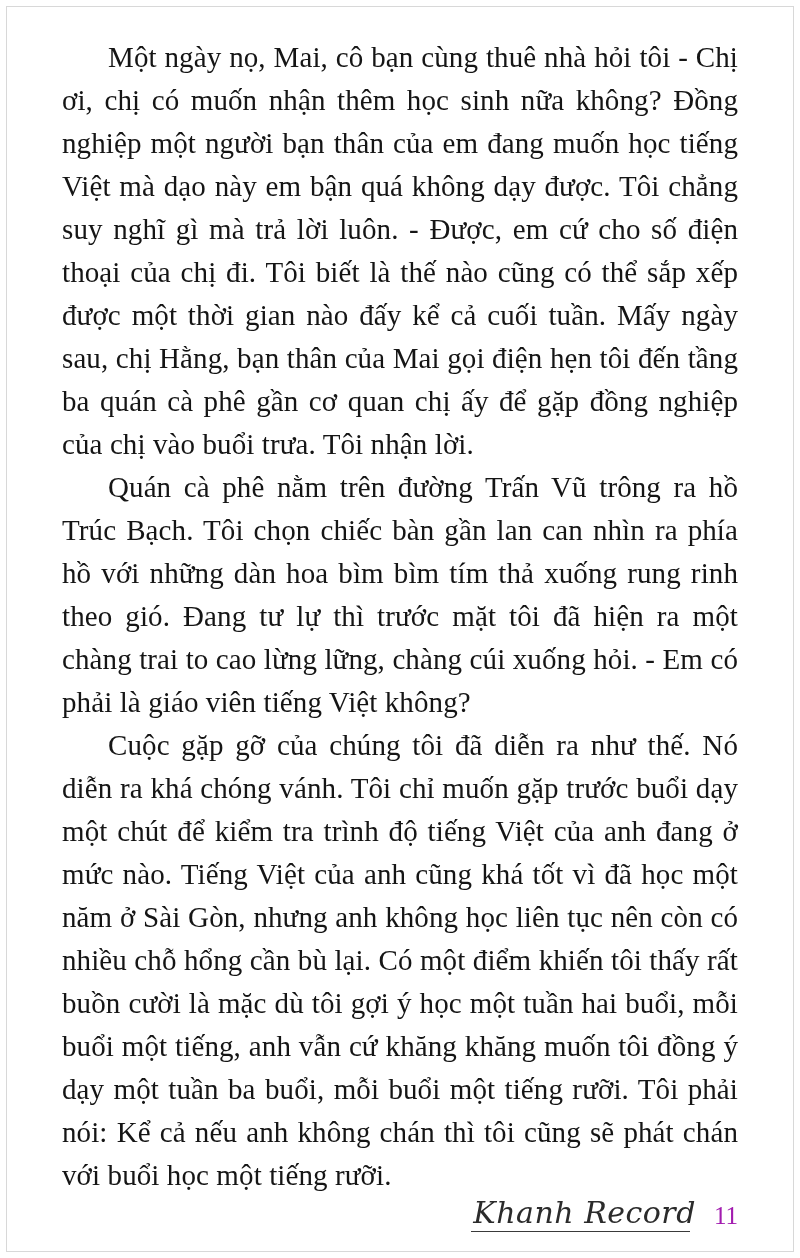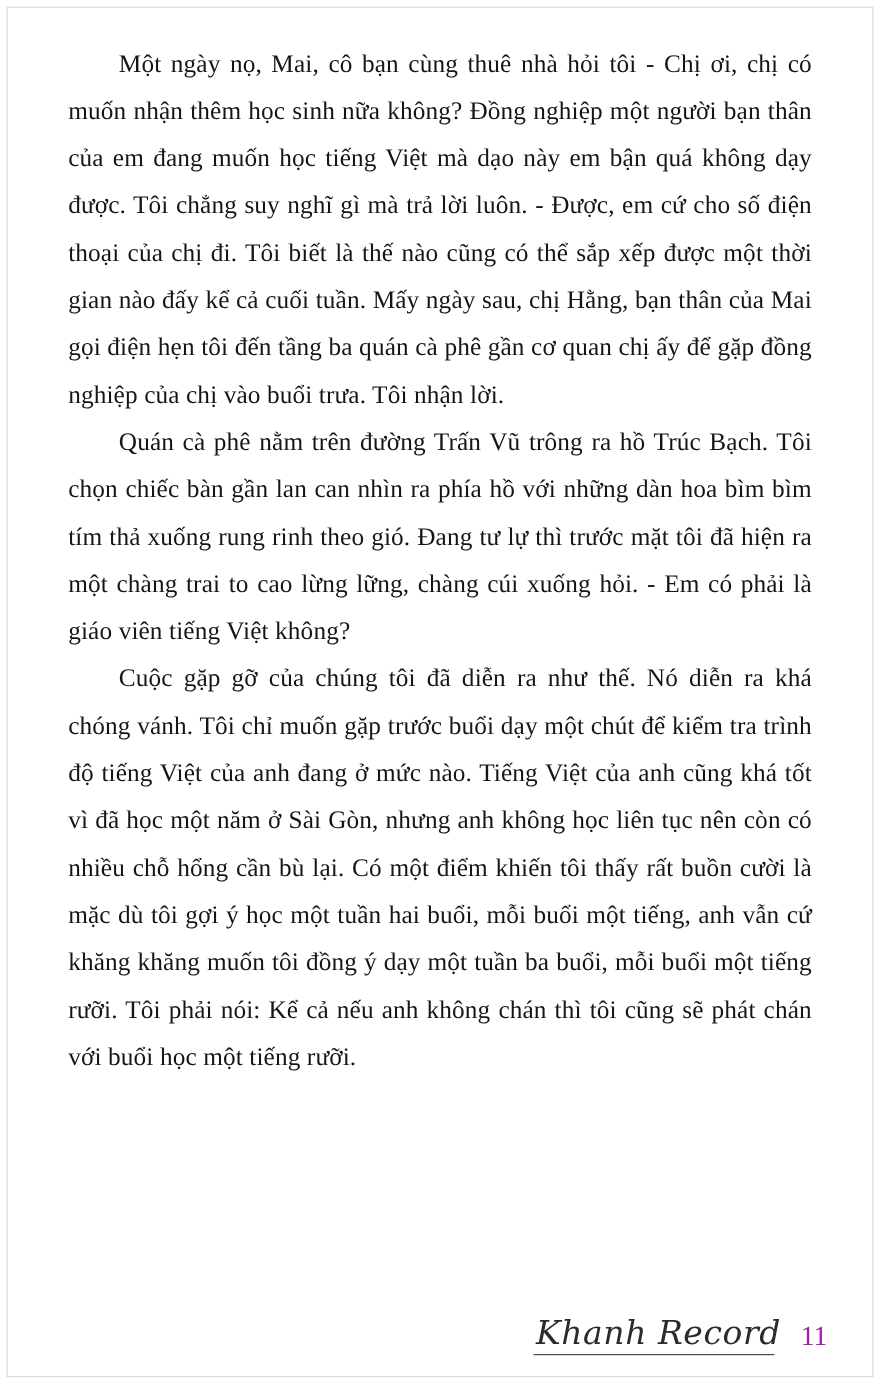--- a/index.html
+++ b/index.html
@@ -33,37 +33,37 @@
     right: 6px;
     bottom: 6px;
     border: 1px solid #d8d8d8;
     pointer-events: none;
   }
   .body-text {
     flex: 1 1 auto;
   }
   .para {
     font-family: "Liberation Serif", serif;
-    font-size: 23px;
+    font-size: 29px;
     line-height: 43px;
     text-align: justify;
     text-justify: inter-word;
     margin: 0 0 0 0;
     text-indent: 46px;
     letter-spacing: 0.1px;
     color: #151515;
     -webkit-font-smoothing: antialiased;
   }
   .para + .para {
     margin-top: 0px;
   }
   .footer {
     position: absolute;
     left: 62px;
-    right: 48px;
+    right: 62px;
     bottom: 26px;
     display: flex;
     align-items: flex-end;
     justify-content: flex-end;
     gap: 14px;
   }
   .watermark {
     font-family: "DejaVu Serif", serif;
     font-style: italic;
     font-size: 30px;

